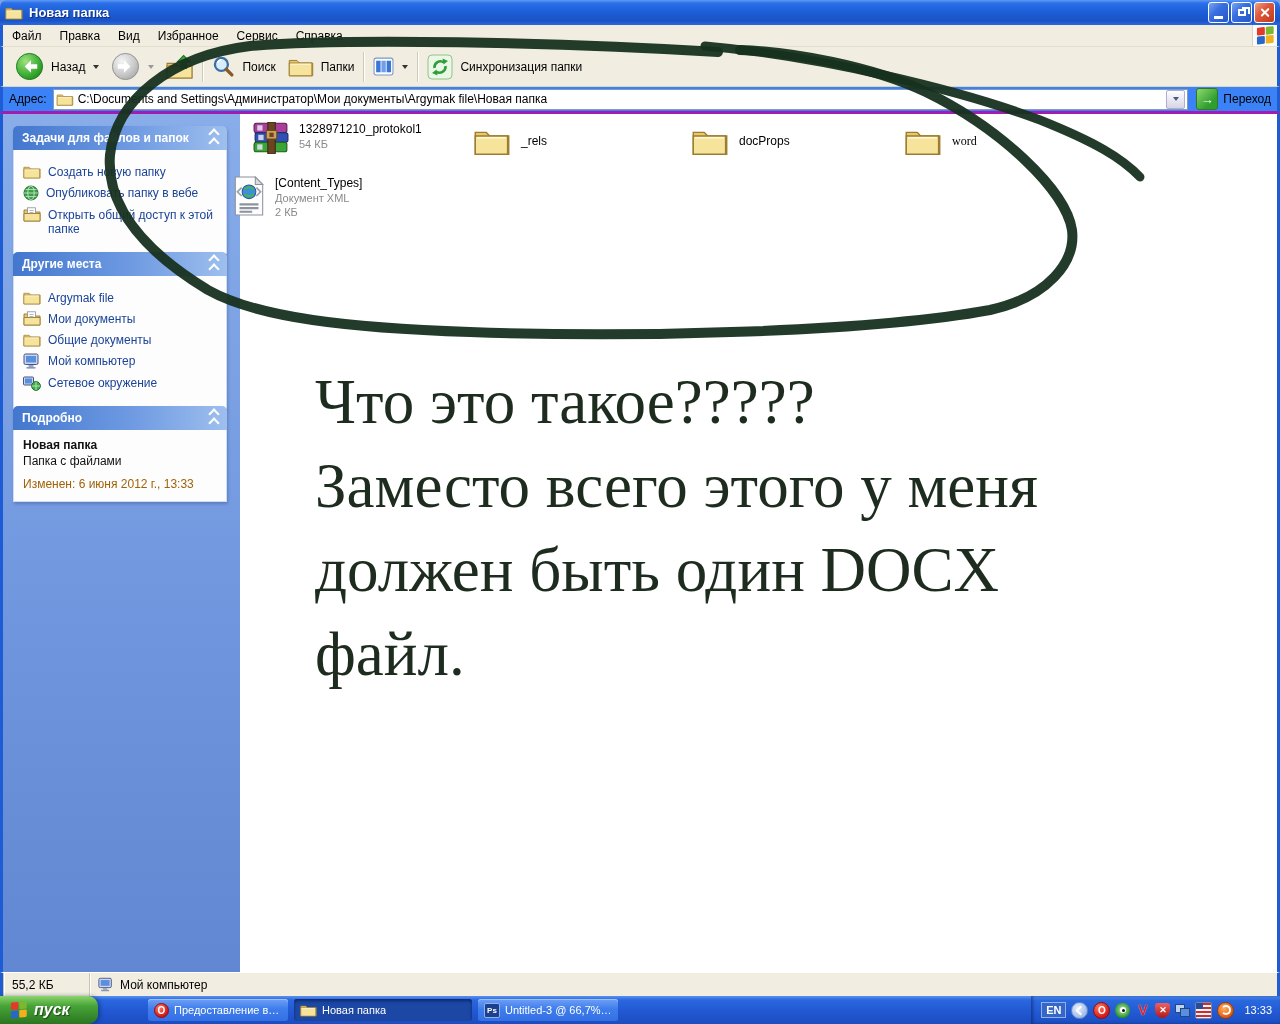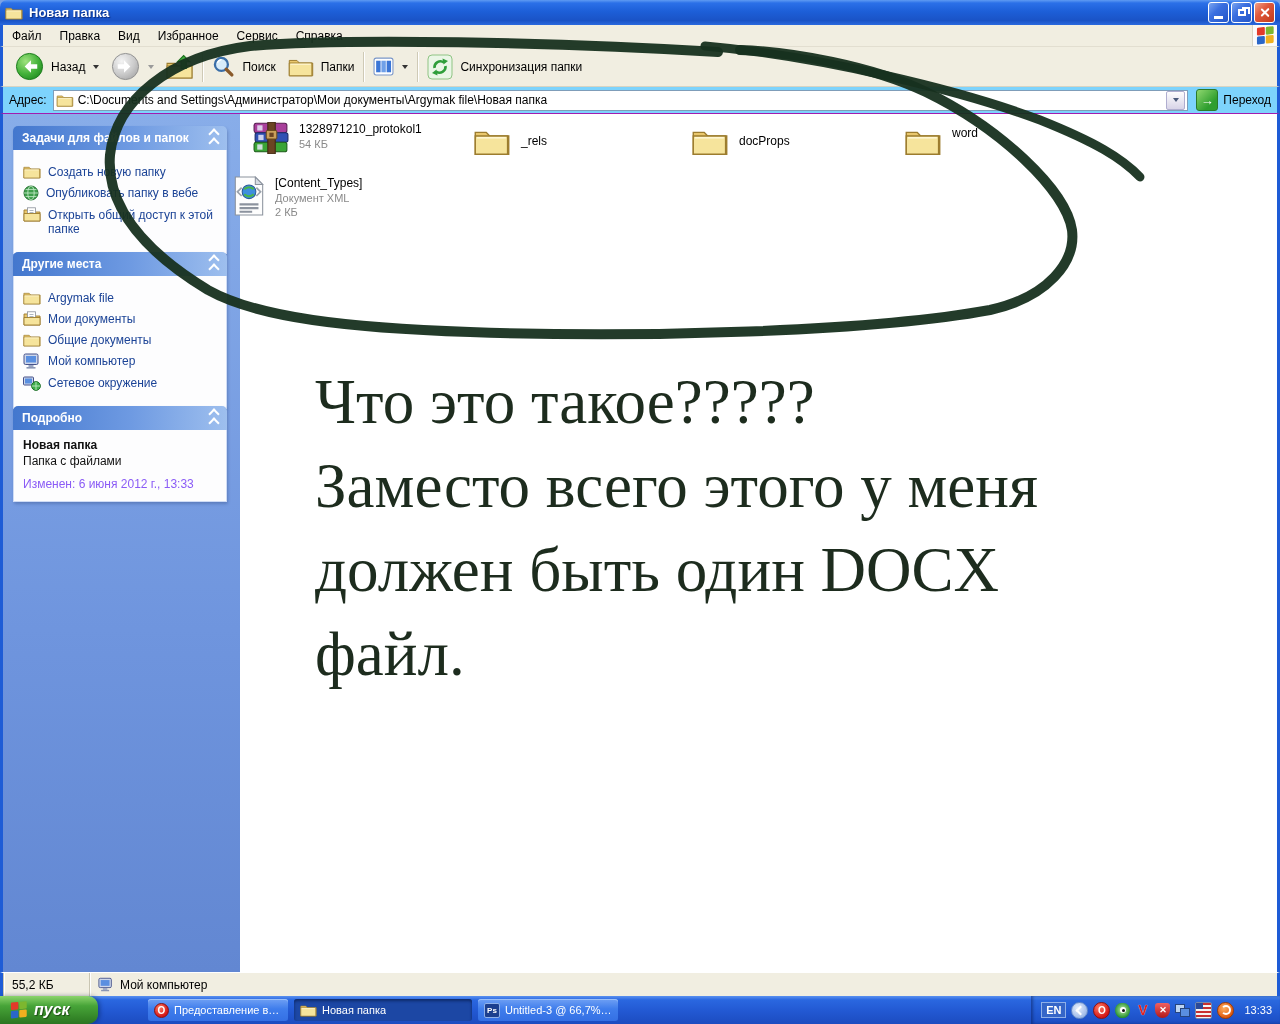--- a/index.html
+++ b/index.html
@@ -30,23 +30,23 @@
   .toolbar{left:0;top:47px;width:1280px;height:40px;background:#f1eee1;
     border-left:3px solid #1e5cd6;border-right:3px solid #1e5cd6;box-sizing:border-box;
     display:flex;align-items:center;border-bottom:1px solid #d8d4c2;padding-left:6px;}
   .tb-group{display:flex;align-items:center;gap:4px;padding:0 6px;}
   .tb-sep{width:1px;height:30px;background:#cfcab6;margin:0 3px;box-shadow:1px 0 0 #fff;}
   .tb-label{font-size:12px;color:#000;margin-left:3px;}
   .caret{width:0;height:0;border-left:3.5px solid transparent;border-right:3.5px solid transparent;
     border-top:4px solid #333;margin-left:4px;}
   .caret.dim{border-top-color:#9a9a9a;}
 
-  .addressbar{left:0;top:87px;width:1280px;height:27px;background:#7dd3fc;
+  .addressbar{left:0;top:87px;width:1280px;height:27px;background:#3b82f6;
     border-left:3px solid #1e5cd6;border-right:3px solid #1e5cd6;box-sizing:border-box;
-    display:flex;align-items:center;padding:0 6px;border-bottom:1px solid #a21caf;}
+    display:flex;align-items:center;padding:0 6px;border-bottom:3px solid #a21caf;}
   .addr-label{font-size:12px;color:#000;margin-right:6px;}
   .addr-input{flex:1;height:21px;background:#fff;border:1px solid #7f9db9;
     display:flex;align-items:center;padding:0 2px;box-sizing:border-box;}
   .addr-text{font-size:12px;color:#000;margin-left:4px;white-space:nowrap;overflow:hidden;flex:1;}
   .addr-drop{width:17px;height:17px;background:linear-gradient(180deg,#fdfdfd,#d8d4e8);
     border:1px solid #b0aed0;border-radius:2px;display:flex;align-items:center;justify-content:center;}
   .go-btn{display:flex;align-items:center;margin-left:8px;gap:5px;}
   .go-ico{width:20px;height:20px;border-radius:3px;border:1px solid #2a7a2a;
     background:linear-gradient(135deg,#8fd86f,#2f9e2f 70%);display:flex;align-items:center;justify-content:center;
     color:#fff;font-weight:bold;font-size:13px;}
@@ -61,21 +61,21 @@
     box-shadow:1px 2px 3px rgba(20,40,90,.25);}
   .panel-head{height:24px;border-radius:5px 5px 0 0;
     background:linear-gradient(90deg,#4377ce 0%,#6e9ae2 55%,#9ebfee 100%);
     display:flex;align-items:center;padding:0 9px;box-sizing:border-box;}
   .panel-title{color:#fff;font-weight:bold;font-size:12px;flex:1;}
   .panel-body{background:#fdfdfe;border:1px solid #cfdcf5;border-top:none;padding:8px 8px 10px 9px;}
   .p-item{display:flex;align-items:flex-start;gap:7px;margin:7px 0;color:#1b4396;font-size:12px;line-height:14px;}
   .p-item .ico{flex:0 0 auto;margin-top:-1px;}
   .details-name{font-weight:bold;font-size:12px;color:#111;}
   .details-type{font-size:12px;color:#111;margin-top:2px;}
-  .details-mod{font-size:12px;color:#8b5cf6;margin-top:9px;}
+  .details-mod{font-size:12px;color:#a16207;margin-top:9px;}
 
   
   .tile{position:absolute;display:flex;gap:10px;}
   .tile .t-name{font-size:12px;color:#000;}
   .tile .t-meta{font-size:11px;color:#8a8a8a;margin-top:2px;}
 
   
   .annotation{left:315px;top:360px;width:880px;font-family:"Liberation Serif",serif;
     font-size:63px;line-height:84px;color:#1d2c1e;}
 
@@ -482,21 +482,21 @@
     <div class="t-name">_rels</div>
   </div>
 
   <div class="tile" style="left:688px;top:12px;align-items:center;">
     <svg width="38" height="30">
         <use href="#sym-folder"></use>
       </svg>
     <div class="t-name">docProps</div>
   </div>
 
-  <div class="tile" style="left:901px;top:12px;">
+  <div class="tile" style="left:901px;top:12px;align-items:center;font-family:Liberation Serif, serif;">
     <svg width="38" height="30">
         <use href="#sym-folder"></use>
       </svg>
     <div class="t-name">word</div>
   </div>
 </div>
 
 <div class="abs annotation">
   <div>Что это такое?????</div>
   <div>Заместо всего этого у меня</div>

